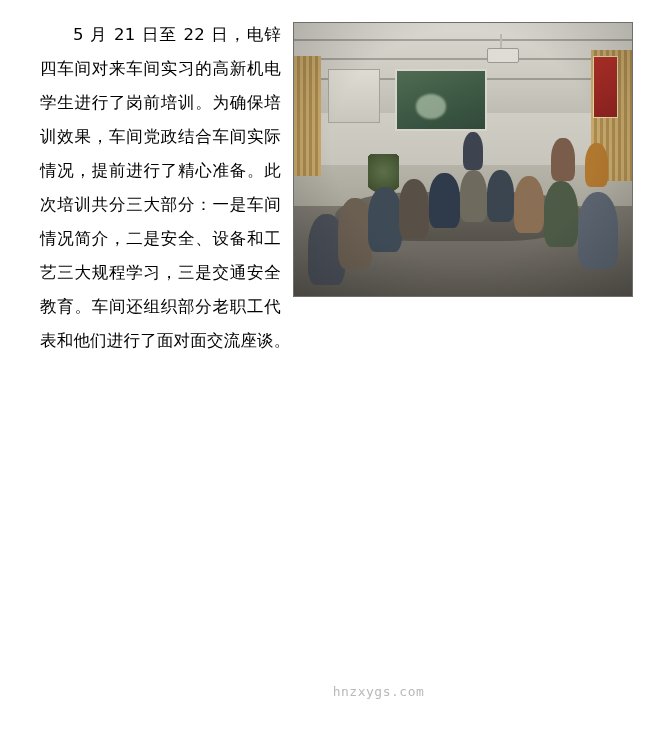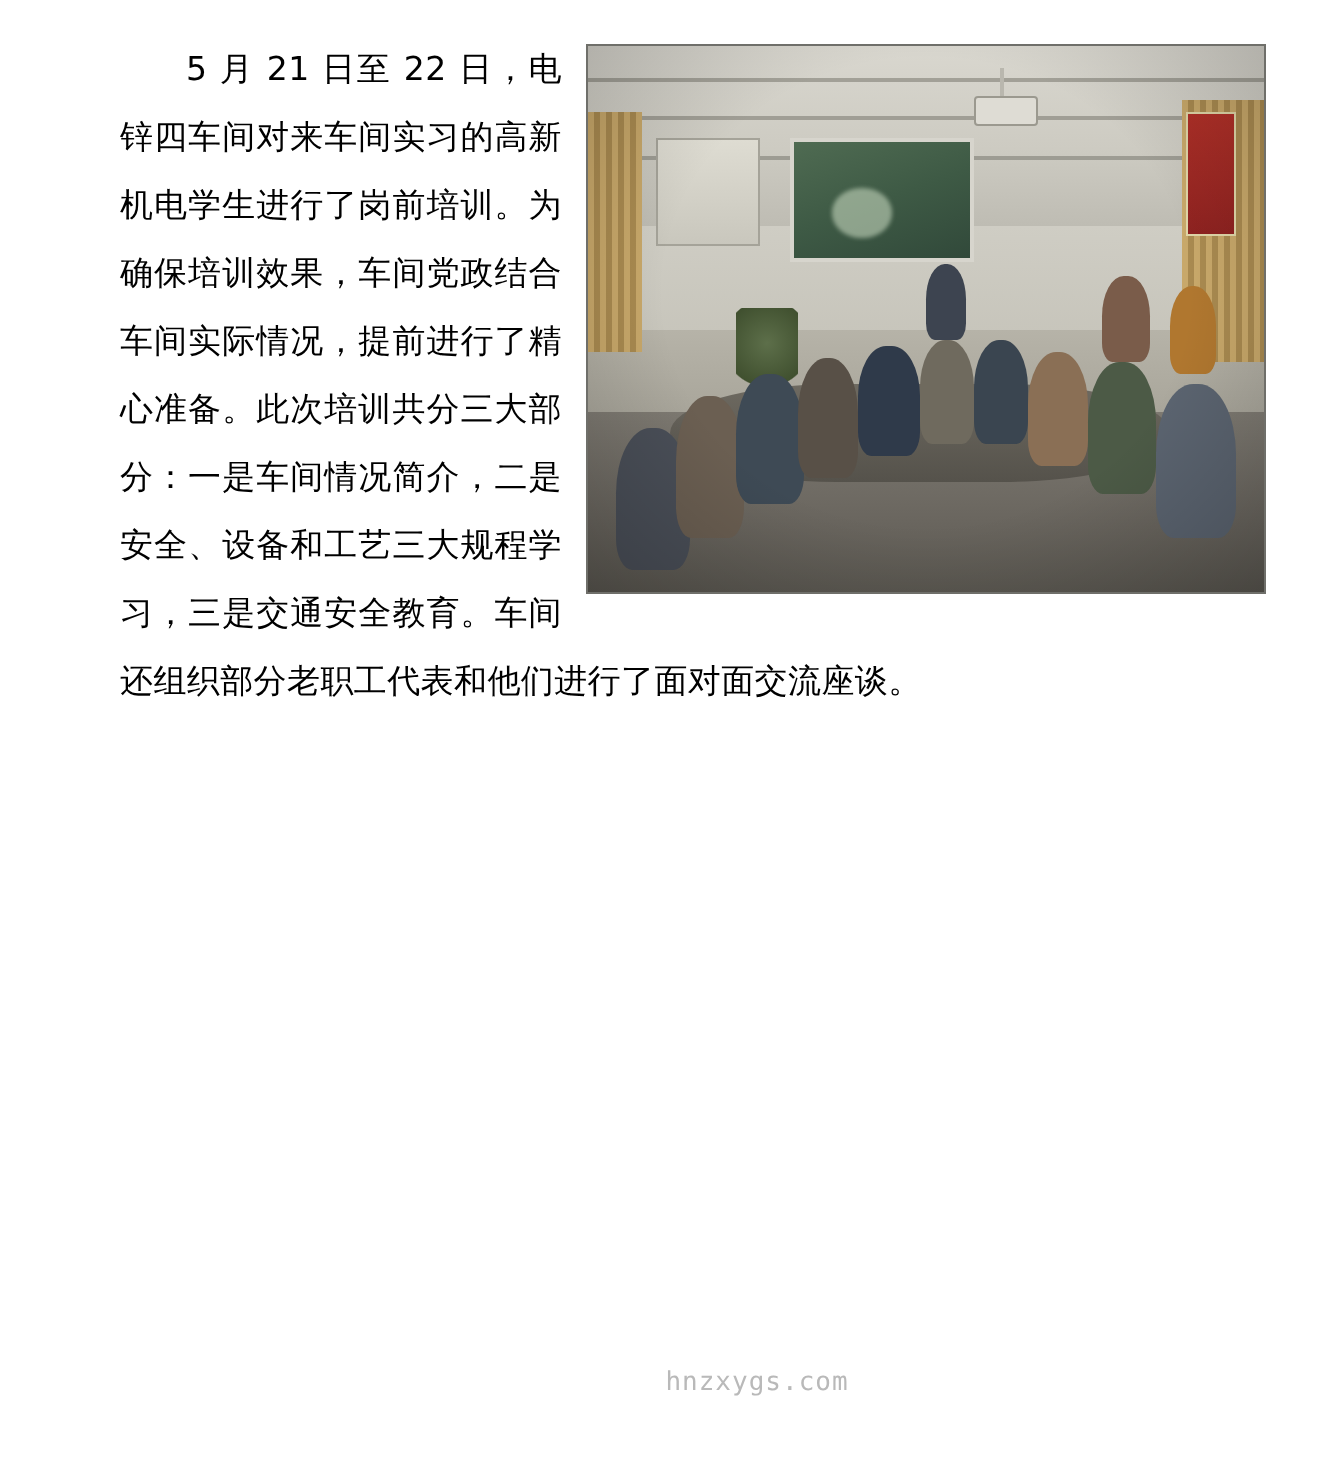--- a/index.html
+++ b/index.html
@@ -12,21 +12,21 @@
     background: #ffffff;
     font-family: "DejaVu Sans", "Liberation Sans", sans-serif;
     color: #000000;
     overflow: hidden;
   }
   .page {
     position: relative;
     width: 669px;
     height: 735px;
     box-sizing: border-box;
-    padding: 18px 36px 0 60px;
+    padding: 18px 36px 0 40px;
   }
   .doc-body {
     font-size: 16.5px;
     line-height: 34px;
     text-align: justify;
     text-justify: inter-ideograph;
     letter-spacing: 0.2px;
   }
   .para {
     margin: 0 0 4px 0;

